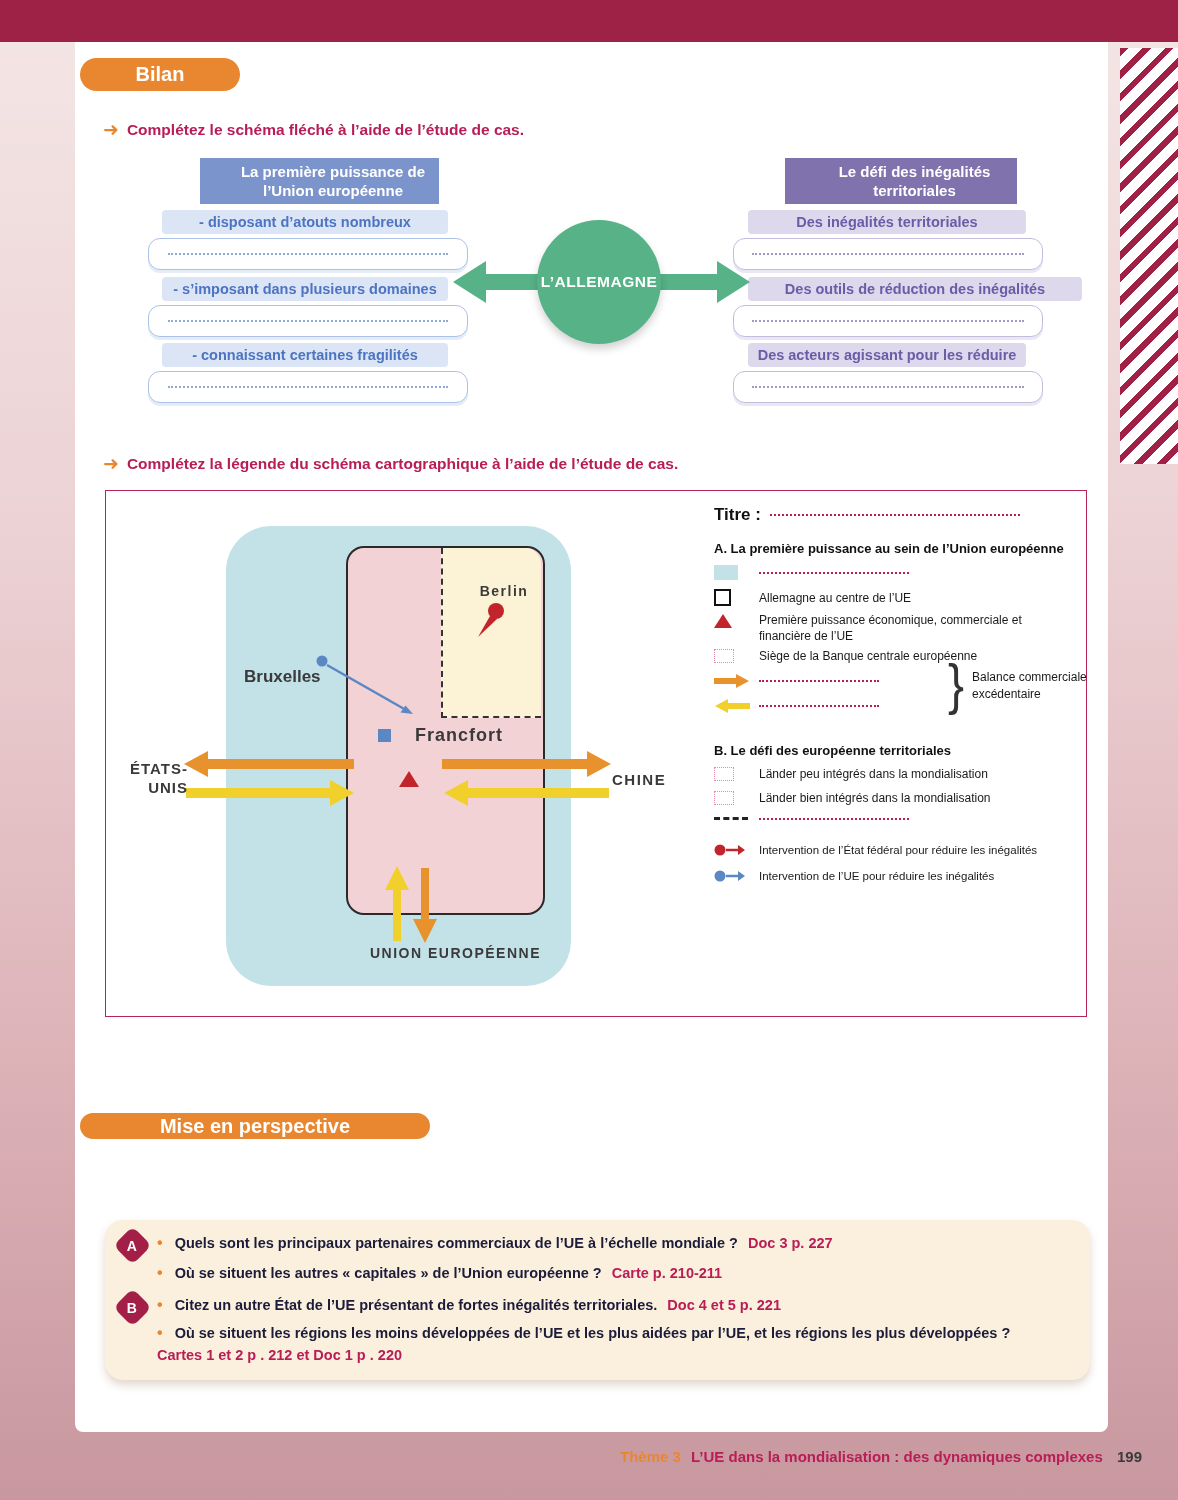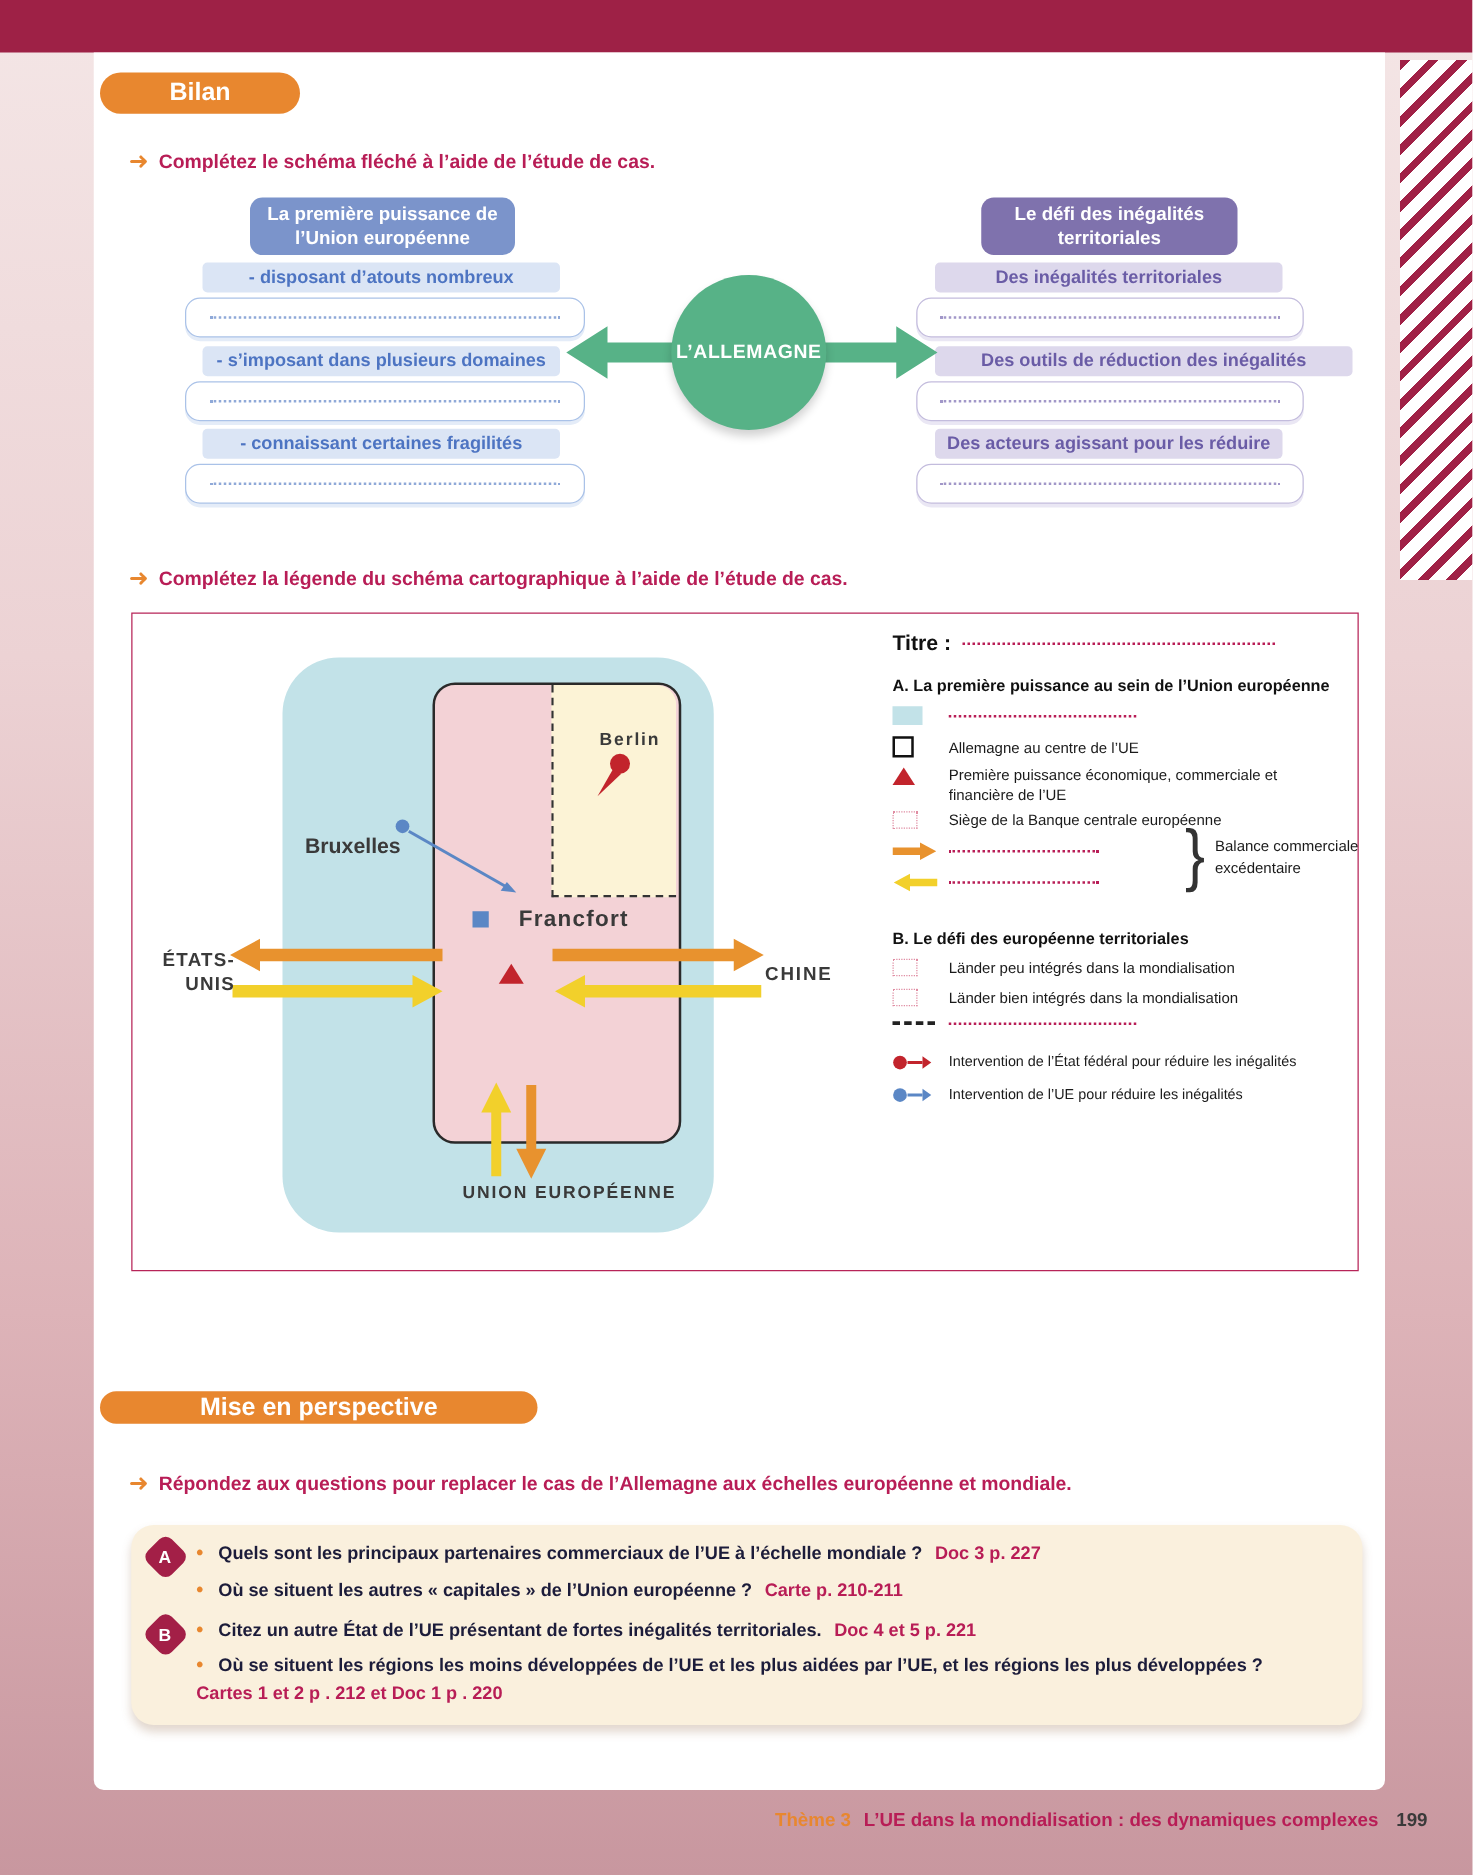--- a/index.html
+++ b/index.html
@@ -19,21 +19,21 @@
   .page{left:75px;top:42px;width:1033px;height:1390px;background:#ffffff;border-radius:0 0 8px 8px;}
   
   .badge-orange{background:#e8872f;color:#fff;font-weight:bold;
     display:flex;align-items:center;justify-content:center;border-radius:17px;}
   
   .instr{color:#b81d56;font-weight:bold;font-size:15.5px;display:flex;align-items:center;gap:8px;}
   .instr .arr{color:#e8872f;font-size:19px;font-weight:bold;}
   .instr .arr::before{content:"➜";}
   
   .hdr{color:#fff;font-weight:bold;font-size:15px;line-height:1.3;text-align:center;
-    display:flex;align-items:center;justify-content:center;border-radius:10px;}
+    display:flex;align-items:center;justify-content:center;border-radius:0;padding-left:27px;}
   .hdr-left{background:#7b94cb;}
   .hdr-right{background:#7f72ad;}
   .flabel{font-size:14.5px;font-weight:600;text-align:center;display:flex;align-items:center;justify-content:center;border-radius:4px;}
   .flabel-left{background:#dbe5f5;color:#4d74c2;}
   .flabel-right{background:#ddd8ec;color:#6a5ca6;}
   .fbox{background:#fff;border-radius:12px;display:flex;align-items:center;justify-content:center;}
   .fbox-left{border:1.5px solid #aac2e8;box-shadow:0 3px 0 #e4ecf8;}
   .fbox-right{border:1.5px solid #c3bcdd;box-shadow:0 3px 0 #eae7f4;}
   .fdots{width:88%;height:0;}
   .fdots-left{border-bottom:2.5px dotted #8fa9d8;}
@@ -251,24 +251,20 @@
           <line x1="12" y1="7" x2="24" y2="7" stroke="#5b87c5" stroke-width="2.5"></line>
           <polygon points="24,2 31,7 24,12" fill="#5b87c5"></polygon>
           </svg>
         </span>
       <span>Intervention de l’UE pour réduire les inégalités</span>
     </div>
   </div>
 
   <div class="abs badge-orange" style="left:5px;top:1071px;width:350px;height:26px;font-size:20px;">Mise en perspective</div>
 
-  <div class="abs instr" style="left:28px;top:1134px;">
-    <span class="arr"></span>
-    <span>Répondez aux questions pour replacer le cas de l’Allemagne aux échelles européenne et mondiale.</span>
-  </div>
 
   <div class="abs qbox">
     <div class="abs qbadge" style="left:14px;top:12px;">
       <span>A</span>
       </div>
     <div class="qline" style="left:52px;top:14px;">
       <span>Quels sont les principaux partenaires commerciaux de l’UE à l’échelle mondiale ?</span>
       <span class="qref">Doc 3 p. 227</span>
     </div>
     <div class="qline" style="left:52px;top:44px;">

